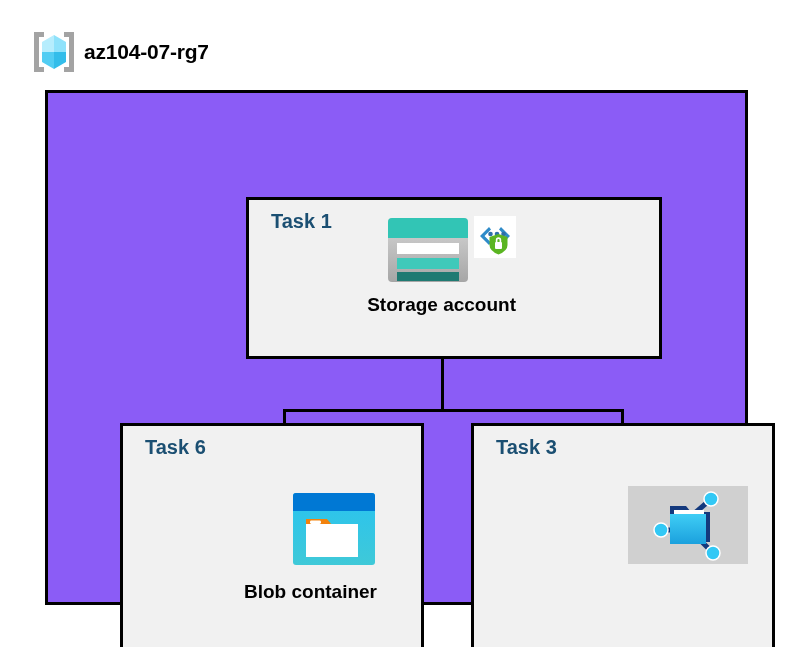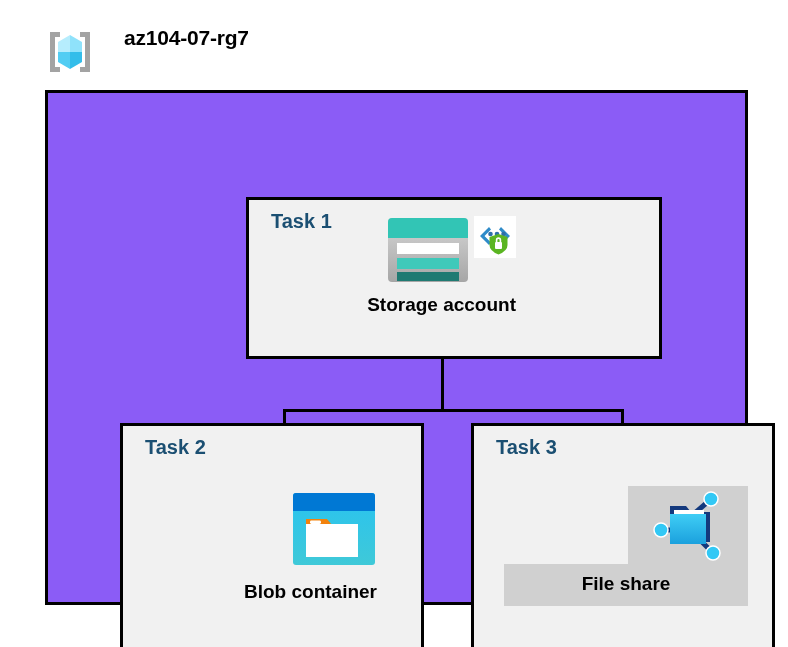--- a/index.html
+++ b/index.html
@@ -11,25 +11,25 @@
     width: 788px;
     height: 647px;
     position: relative;
     font-family: "Liberation Sans", sans-serif;
     overflow: hidden;
   }
 
   
   #rg-header {
     position: absolute;
-    left: 44px;
+    left: 28px;
     top: 26px;
     display: flex;
-    align-items: flex-start;
-    gap: 28px;
+    align-items: center;
+    gap: 4px;
   }
   #rg-icon { width: 52px; height: 52px; display: block; }
   #rg-title {
     font-size: 21px;
     font-weight: bold;
     color: #000000;
     letter-spacing: -0.2px;
     white-space: nowrap;
   }
 
@@ -206,21 +206,21 @@
       <div class="node-caption">Storage account</div>
     </div>
   </div>
 
   <div class="conn" id="conn-trunk"></div>
   <div class="conn" id="conn-bar"></div>
   <div class="conn" id="conn-left-drop"></div>
   <div class="conn" id="conn-right-drop"></div>
 
   <div class="task-box" id="task-2-box">
-    <div class="task-label">Task 2</div>
+    <div class="task-label">Task 6</div>
 
     <div class="node" id="blob-node">
       <span>
         <svg class="icon-svg" width="86" height="76" viewBox="0 0 86 76" xmlns="http://www.w3.org/2000/svg">
           <defs>
             <linearGradient id="blobBody" x1="0" y1="0" x2="0" y2="1">
               <stop offset="0" stop-color="#29c3f0"></stop>
               <stop offset="1" stop-color="#3fc9d8"></stop>
             </linearGradient>
           </defs>
@@ -262,19 +262,16 @@
             <path d="M24 20 L54 20 L54 28 L24 28 Z" fill="#ffffff"></path>
 
             <path d="M20 24 L56 24 L56 54 L20 54 Z" fill="url(#fsFolder)"></path>
 
             <circle cx="61" cy="9" r="7" fill="#32c8f5" stroke="#ffffff" stroke-width="1.5"></circle>
             <circle cx="11" cy="40" r="7" fill="#32c8f5" stroke="#ffffff" stroke-width="1.5"></circle>
             <circle cx="63" cy="63" r="7" fill="#32c8f5" stroke="#ffffff" stroke-width="1.5"></circle>
           </svg>
         </span>
       </div>
-      <div id="fileshare-plate-text">
-        <div class="node-caption">File share</div>
-      </div>
     </div>
   </div>
 
 </div>
 
 </body></html>

